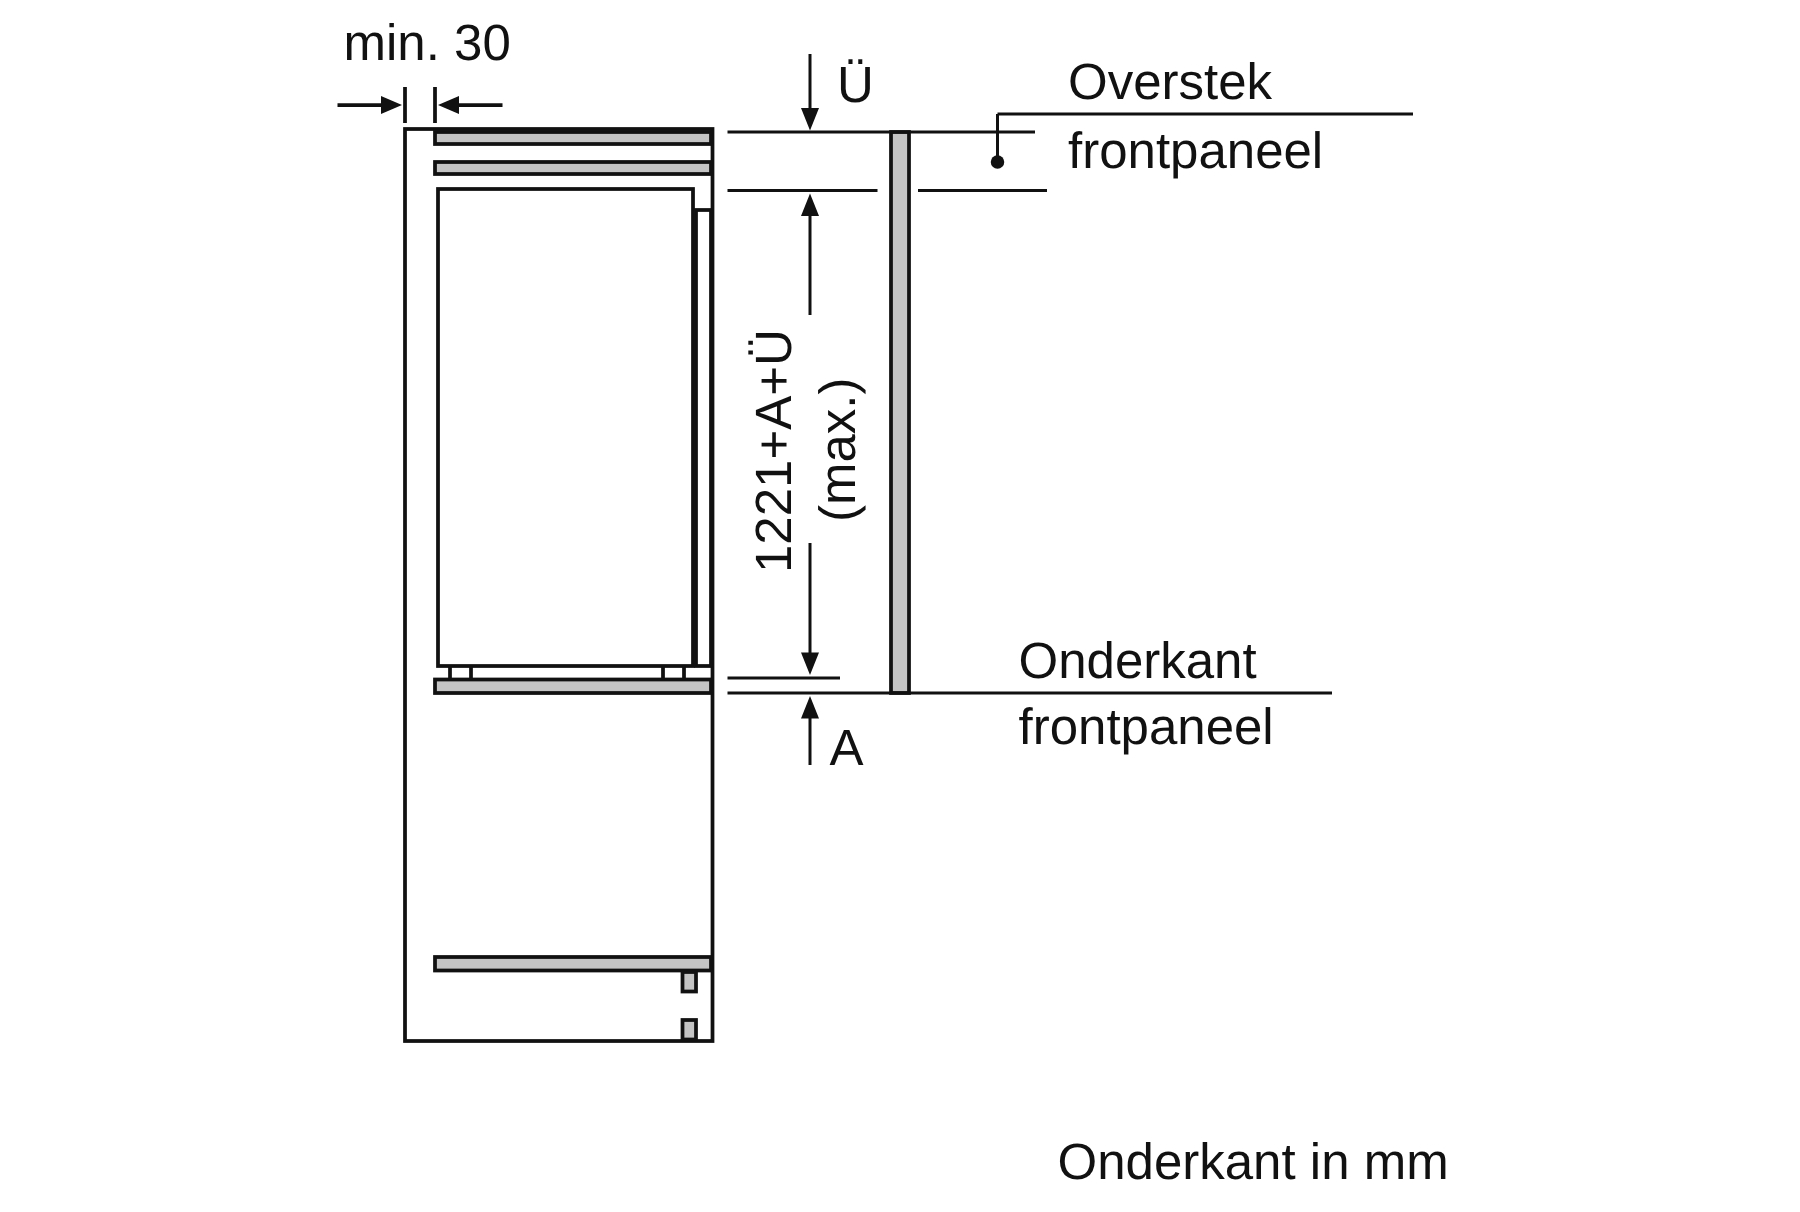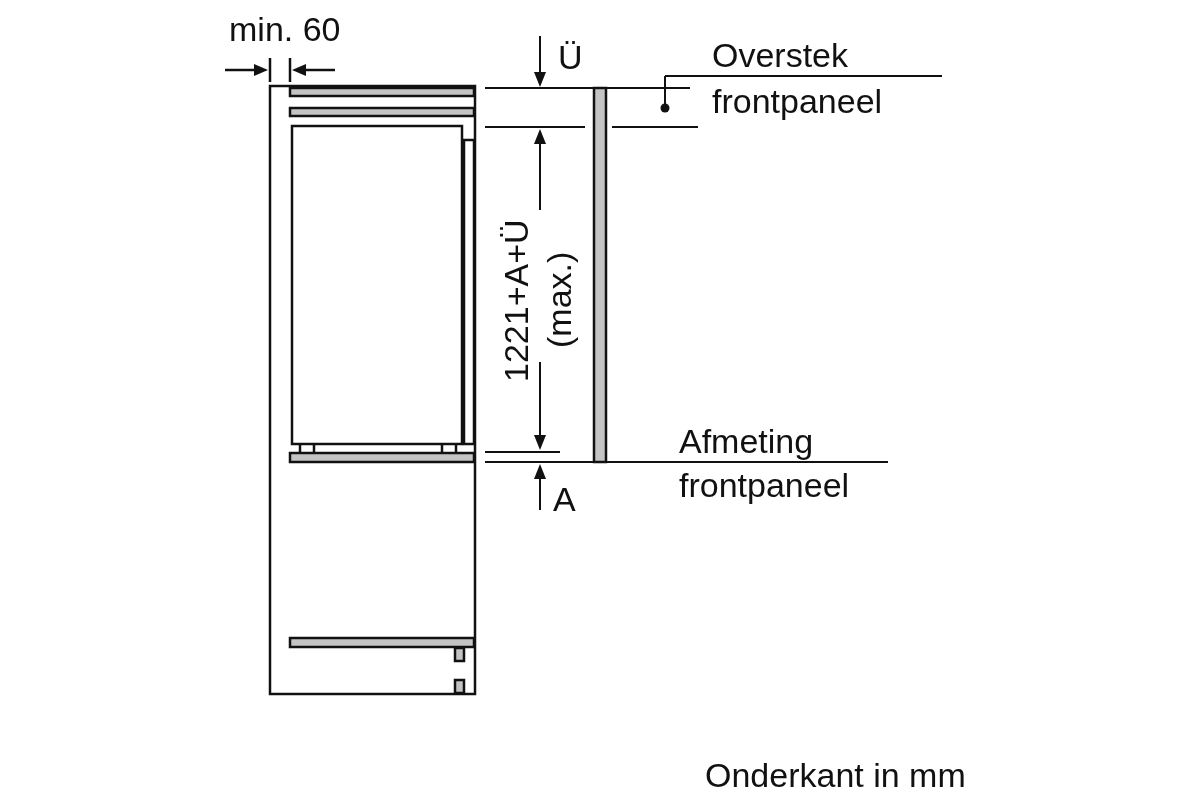--- a/index.html
+++ b/index.html
@@ -65,22 +65,22 @@
   </g>
   <g fill="#111">
     <polygon points="540,87 534,72 546,72"></polygon>
     <polygon points="540,129 534,144 546,144"></polygon>
     <polygon points="540,450 534,435 546,435"></polygon>
     <polygon points="540,464 534,479 546,479"></polygon>
     <circle cx="665" cy="108" r="4.5"></circle>
   </g>
 </svg>
 
-<div class="lbl" style="left:229px; top:12px;">min. 60</div>
+<div class="lbl" style="left:229px; top:12px;">min. 30</div>
 <div class="lbl" style="left:558px; top:40px;">Ü</div>
 <div class="lbl" style="left:712px; top:38px;">Overstek</div>
 <div class="lbl" style="left:712px; top:84px;">frontpaneel</div>
 <div class="vlbl" style="left:499px; top:382px;">1221+A+Ü</div>
 <div class="vlbl" style="left:542px; top:348px;">(max.)</div>
 <div class="lbl" style="left:553px; top:482px;">A</div>
-<div class="lbl" style="left:679px; top:424px;">Afmeting</div>
+<div class="lbl" style="left:679px; top:424px;">Onderkant</div>
 <div class="lbl" style="left:679px; top:468px;">frontpaneel</div>
 <div class="lbl" style="left:705px; top:758px;">Onderkant in mm</div>
 
 </body></html>

